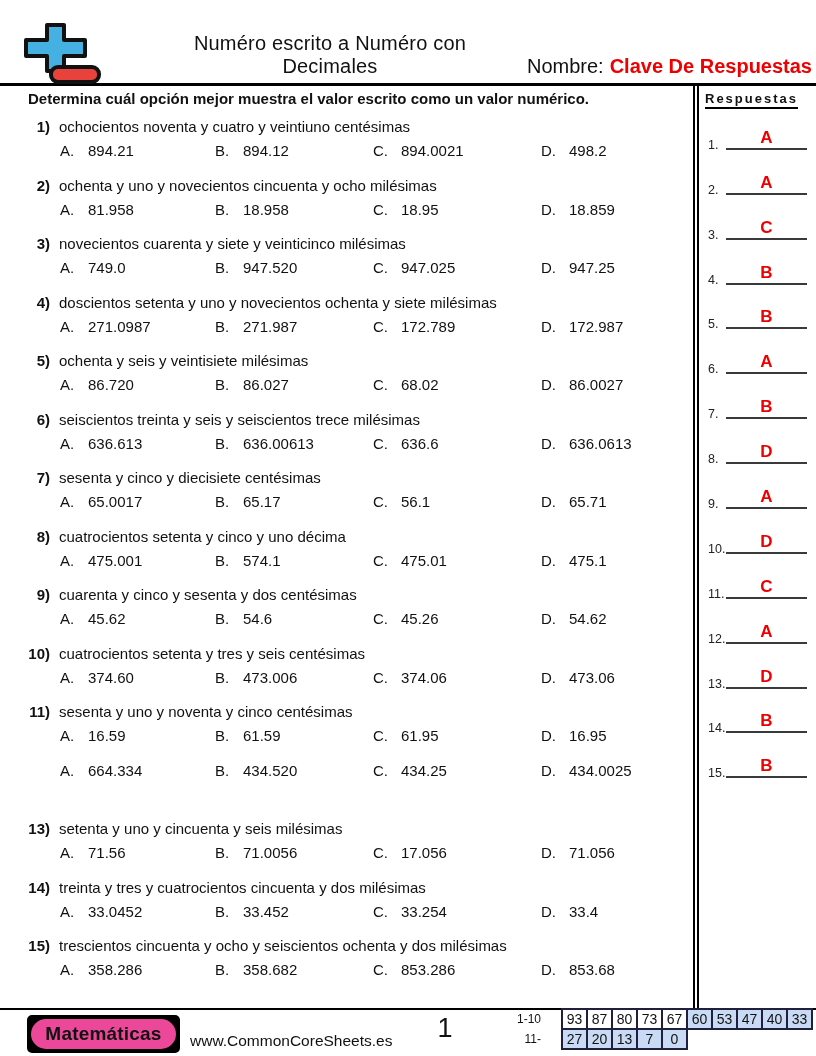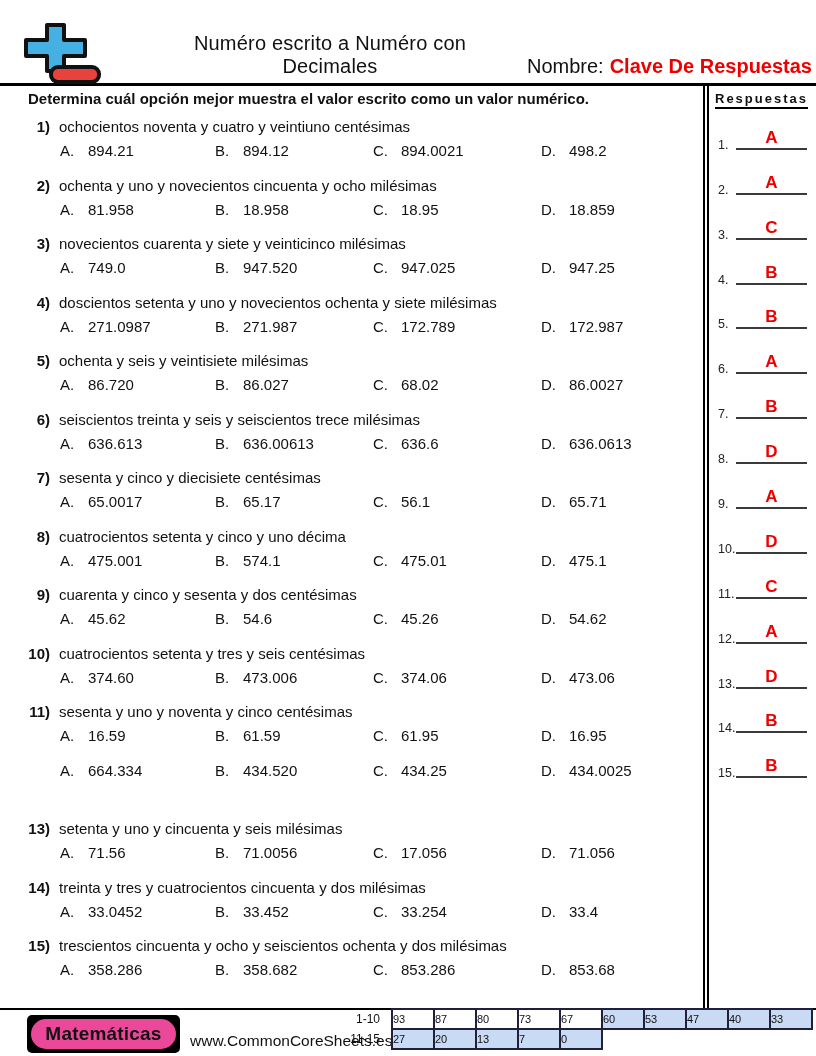--- a/index.html
+++ b/index.html
@@ -23,21 +23,21 @@
   .q-block { height:40px; margin-bottom:18.5px; }
   .q-line { display:flex; padding-left:22px; font-size:15px; line-height:19px; }
   .q-num { width:28px; text-align:right; font-weight:bold; flex:none; }
   .q-text { margin-left:9px; }
   .q-options { position:relative; height:19px; margin-top:5px; font-size:15px; line-height:19px; }
   .opt { position:absolute; white-space:nowrap; }
   .opt-a { left:60px; } .opt-b { left:215px; } .opt-c { left:373px; } .opt-d { left:541px; }
   .opt-label { display:inline-block; width:28px; }
 
   
-  .answers { width:113px; border-left:6px double #000; padding-top:3px; }
+  .answers { width:123px; border-left:6px double #000; padding-top:3px; }
   .answers-title { display:inline-block; margin:2px 0 0 6px; font-size:13px; font-weight:bold;
                    letter-spacing:2px; border-bottom:2px solid #000; padding-bottom:1px; }
   .answer-list { margin-top:6px; }
   .ans-item { position:relative; height:44.9px; }
   .ans-num { position:absolute; left:9px; bottom:8px; font-size:12.5px; color:#222; }
   .ans-blank { position:absolute; left:27px; right:9px; bottom:10px; border-bottom:2px solid #3a3a3a;
                text-align:center; }
   .ans-letter { color:var(--accent-red); font-weight:bold; font-size:17px; line-height:20px; }
 
   
@@ -45,24 +45,24 @@
   .brand-box { position:absolute; left:27px; top:5px; width:153px; height:38px; background:#000;
                border-radius:5px; display:flex; align-items:center; justify-content:center; }
   .brand-pill { width:145px; height:30px; background:#ec4899; border-radius:15px / 50%;
                 display:flex; align-items:center; justify-content:center; }
   .brand-text { font-weight:bold; font-size:19px; letter-spacing:0.2px; }
   .footer-url { position:absolute; left:190px; top:22px; font-size:15.5px; }
   .page-num { position:absolute; left:400px; top:3px; width:90px; text-align:center; font-size:27px; }
   .score-table { position:absolute; top:-2px; right:3px; }
   .score-row { display:flex; }
   .score-row + .score-row { margin-top:-2px; }
-  .score-label { width:46px; text-align:right; padding-right:11px; font-size:12px; line-height:22px; }
+  .score-label { width:46px; text-align:right; padding-right:20px; font-size:12px; line-height:22px; }
   .score-cells { display:flex; }
-  .score-cell { width:44px; height:22px; border:2px solid var(--table-border); background:#fff;
-                font-size:11px; line-height:18px; text-align:left; }
+  .score-cell { width:27px; height:22px; border:2px solid var(--table-border); background:#fff;
+                font-size:14px; line-height:18px; text-align:center; }
   .score-cell + .score-cell { margin-left:-2px; }
   .score-cell.hl { background:var(--table-blue); }
 </style>
 </head>
 <body>
 
 <div class="page">
 
   <div class="header">
     <svg class="logo" width="82" height="64" viewBox="0 0 82 64">

